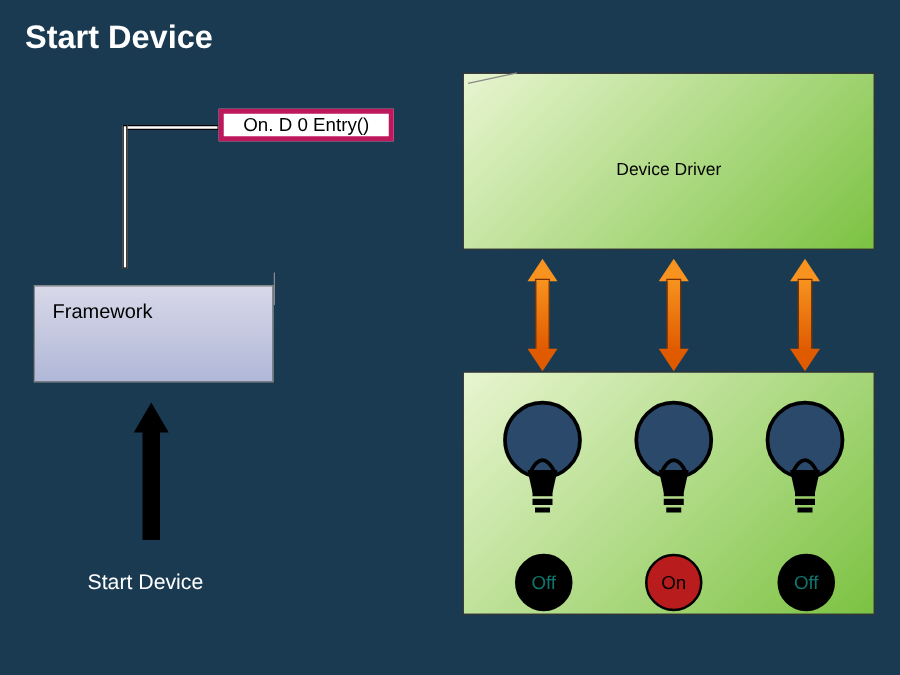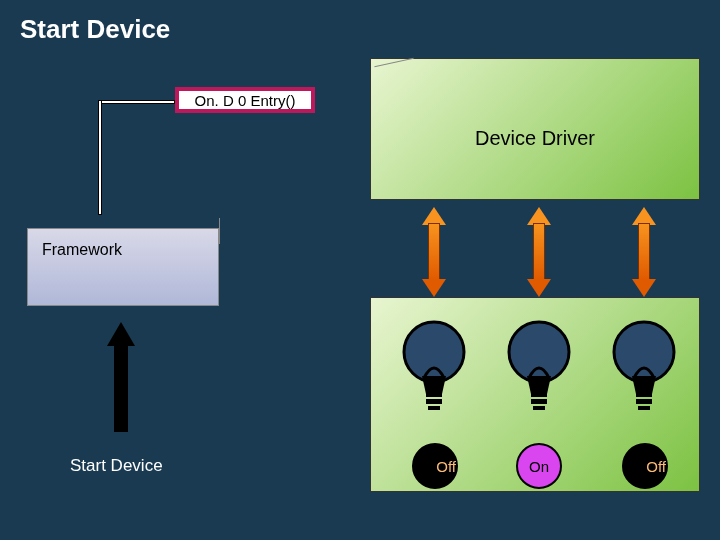--- a/index.html
+++ b/index.html
@@ -57,21 +57,21 @@
     width: 330px;
     height: 142px;
     background: linear-gradient(135deg, #e8f5d0 0%, #7cc242 100%);
     border: 1px solid #333;
   }
   .driver-label {
     position: absolute;
     top: 68px;
     left: 50%;
     transform: translateX(-50%);
-    font-size: 20px;
+    font-size: 14px;
     color: #000;
   }
   .framework-box {
     position: absolute;
     top: 228px;
     left: 27px;
     width: 192px;
     height: 78px;
     background: linear-gradient(180deg, #d8d8e8 0%, #b0b8d8 100%);
     border: 1px solid #888;
@@ -133,22 +133,22 @@
     position: absolute;
     width: 46px;
     height: 46px;
     border-radius: 50%;
     display: flex;
     align-items: center;
     justify-content: center;
     font-size: 15px;
     border: 2px solid #000;
   }
-  .badge-off { background: #000; color: #fdba74; justify-content: flex-end; }
-  .badge-on { background: #d946ef; color: #000; }
+  .badge-off { background: #000; color: #0f766e; }
+  .badge-on { background: #b91c1c; color: #000; }
   .badge1 { top: 443px; left: 412px; }
   .badge2 { top: 443px; left: 516px; }
   .badge3 { top: 443px; left: 622px; }
   .doublearrow {
     position: absolute;
     width: 24px;
     height: 90px;
   }
   .doublearrow .shaft {
     position: absolute;

